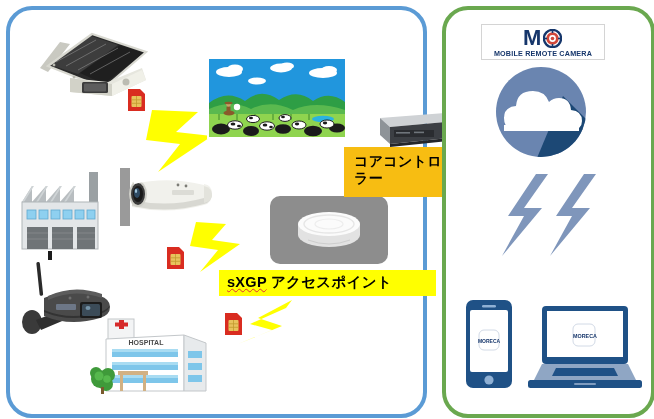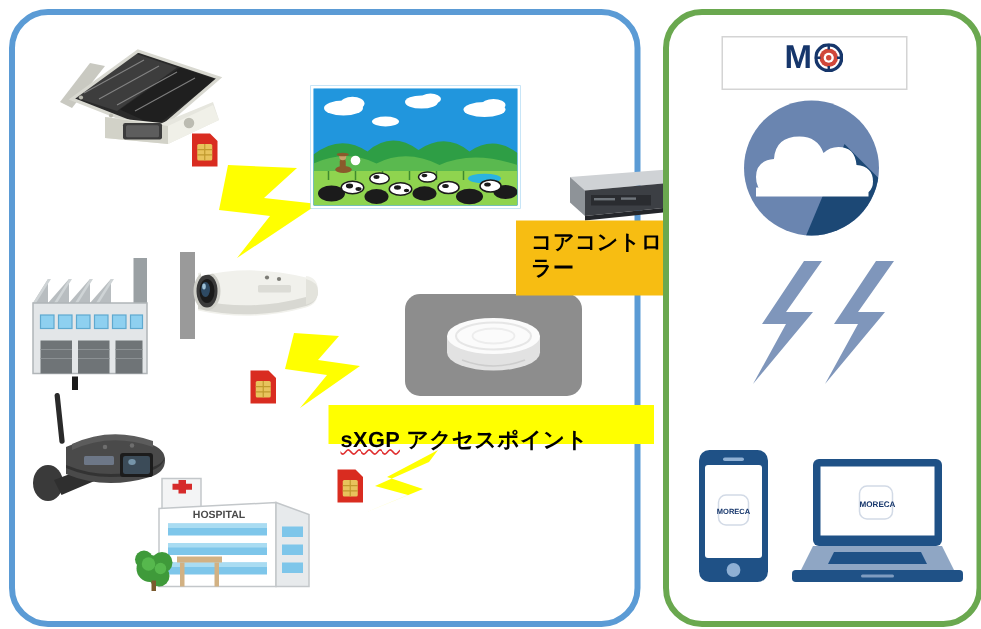--- a/index.html
+++ b/index.html
@@ -49,21 +49,21 @@
     background: #f7bd12;
     font-size: 14px;
     padding: 6px 8px 0 10px;
     box-sizing: border-box;
   }
   #label-ap {
     left: 219px; top: 270px;
     width: 217px; height: 26px;
     background: #ffff00;
     font-size: 14.5px;
-    padding: 16px 0 0 8px;
+    padding: 4px 0 0 8px;
     box-sizing: border-box;
   }
   #label-ap .sq {
     text-decoration: underline;
     text-decoration-color: #e03030;
     text-decoration-style: wavy;
     text-decoration-thickness: 1px;
   }
 
   
@@ -467,20 +467,21 @@
           <circle cx="9.5" cy="9.5" r="1.8" fill="#d0473a"></circle>
           <g stroke="#16366b" stroke-width="1.6">
             <line x1="9.5" y1="0" x2="9.5" y2="4"></line>
             <line x1="9.5" y1="15" x2="9.5" y2="19"></line>
             <line x1="0" y1="9.5" x2="4" y2="9.5"></line>
             <line x1="15" y1="9.5" x2="19" y2="9.5"></line>
           </g>
         </svg>
       </span>
     </div>
+    <div id="moreca-sub">MOBILE REMOTE CAMERA</div>
   </div>
 
   <svg id="cloud-badge" class="abs" viewBox="0 0 112 92">
     <defs>
       <clipPath id="circClip">
           <circle cx="56" cy="46" r="45"></circle>
         </clipPath>
     </defs>
     <circle cx="56" cy="46" r="45" fill="#6a85b0"></circle>
     <g clip-path="url(#circClip)">

